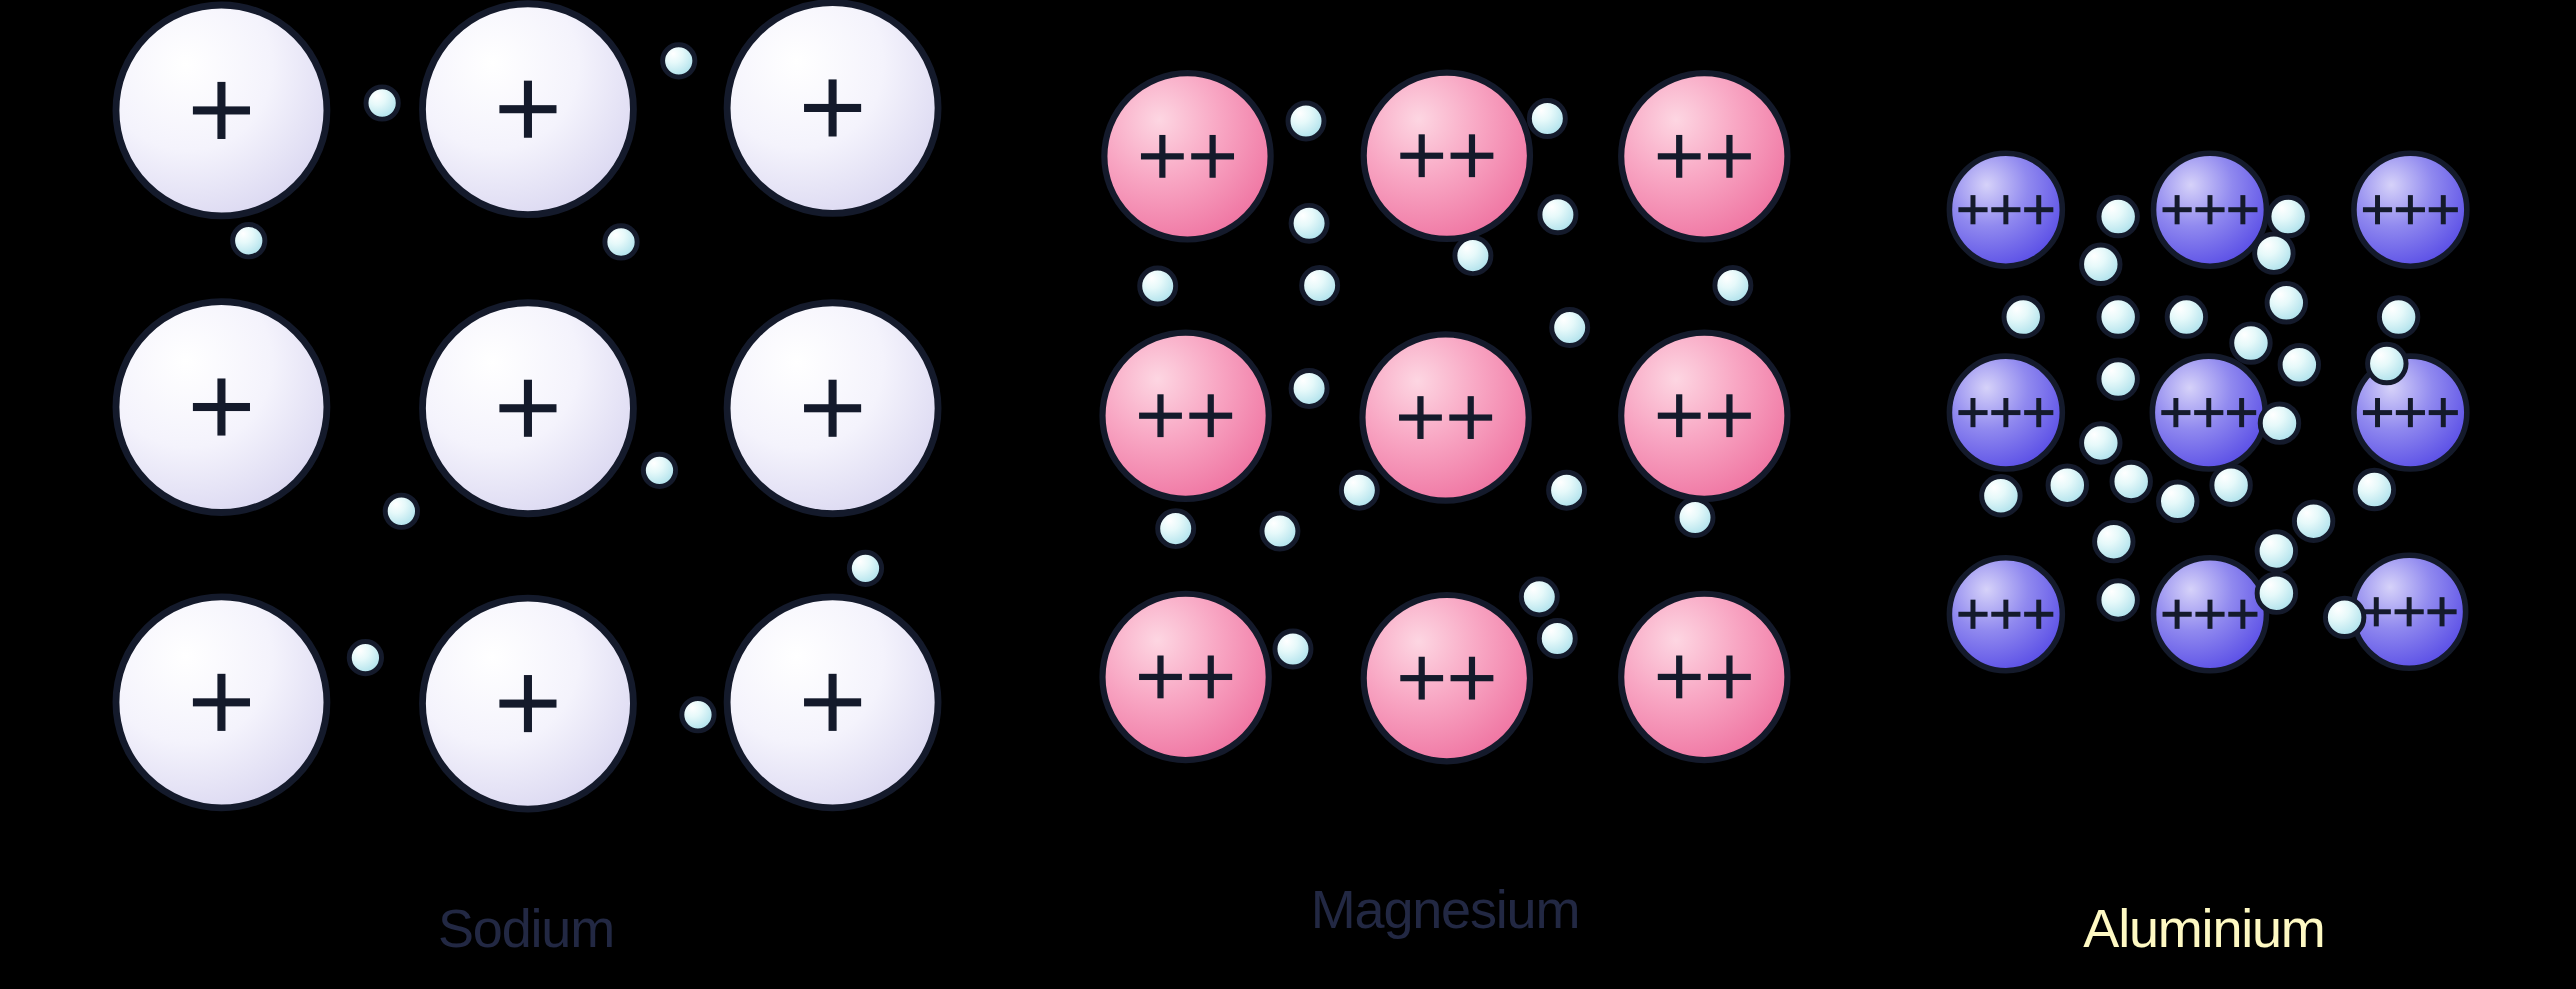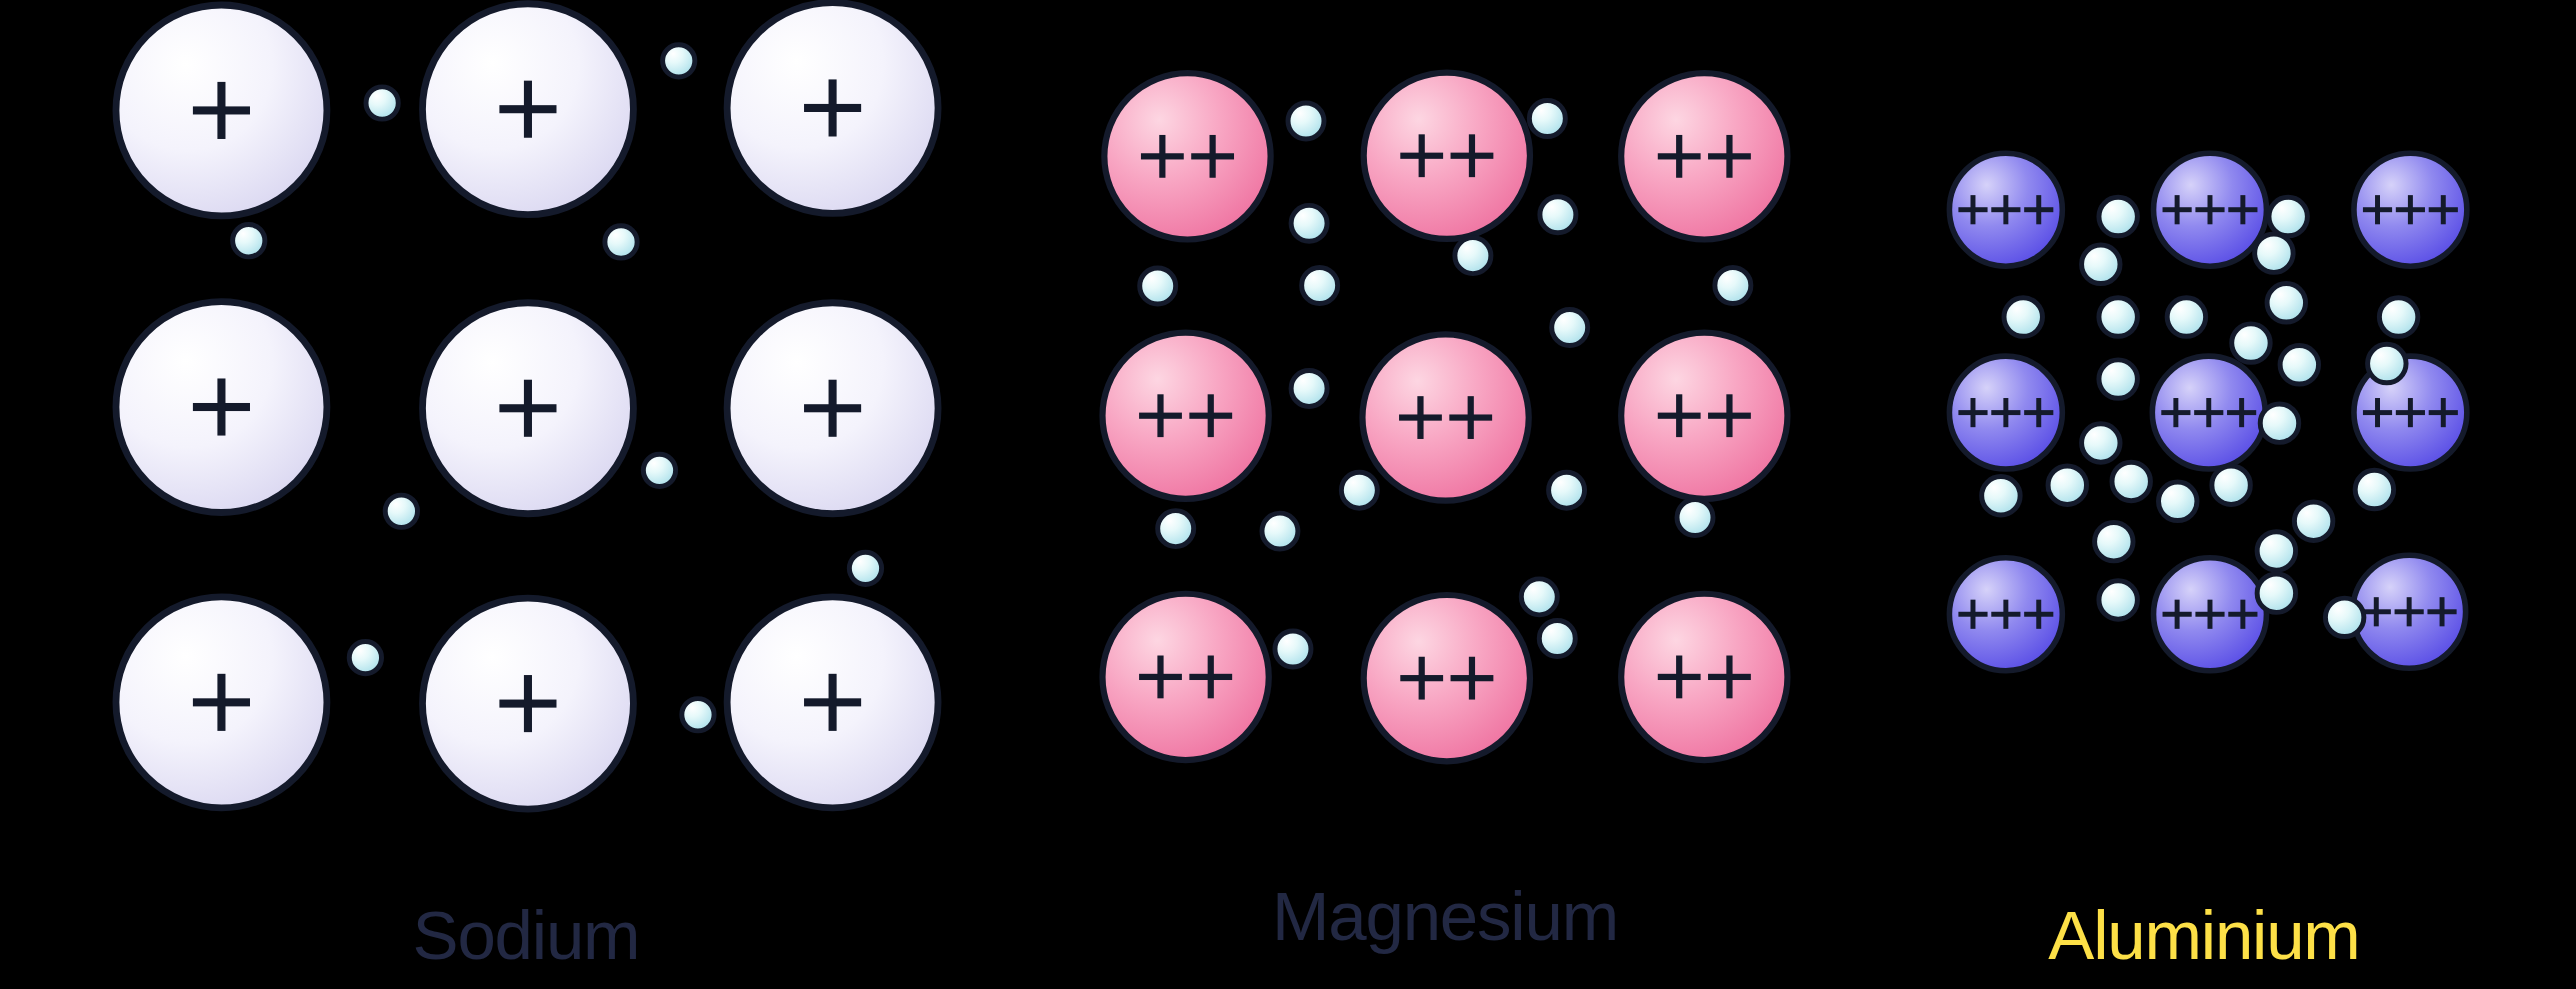--- a/index.html
+++ b/index.html
@@ -9,21 +9,21 @@
     height: 989px;
     background: #000000;
     overflow: hidden;
     font-family: "Liberation Sans", sans-serif;
   }
   .stage svg { position: absolute; left: 0; top: 0; width: 2576px; height: 989px; display: block; }
   .metal-label {
     position: absolute;
     transform: translateX(-50%);
     font-family: "Liberation Sans", sans-serif;
-    font-size: 69px;
+    font-size: 54px;
     letter-spacing: -1.2px;
     line-height: 1;
     white-space: nowrap;
     font-weight: 400;
   }
 </style>
 </head>
 <body>
 
 <div class="stage" style="background: rgb(0, 0, 0);">
@@ -295,15 +295,15 @@
         <circle cx="3728" cy="840" r="31" fill="url(#grad-electron)" stroke="#141a2b" stroke-width="8"></circle>
         <circle cx="3406" cy="873" r="31" fill="url(#grad-electron)" stroke="#141a2b" stroke-width="8"></circle>
         <circle cx="3668" cy="888" r="31" fill="url(#grad-electron)" stroke="#141a2b" stroke-width="8"></circle>
         <circle cx="3413" cy="967" r="31" fill="url(#grad-electron)" stroke="#141a2b" stroke-width="8"></circle>
         <circle cx="3668" cy="956" r="31" fill="url(#grad-electron)" stroke="#141a2b" stroke-width="8"></circle>
         <circle cx="3778" cy="995" r="31" fill="url(#grad-electron)" stroke="#141a2b" stroke-width="8"></circle>
       </g>
     </svg>
   <div class="metal-label" style="left: 526px; top: 901px; color: rgb(34, 40, 67);">Sodium</div>
   <div class="metal-label" style="left: 1445px; top: 882px; color: rgb(34, 40, 67);">Magnesium</div>
-  <div class="metal-label" style="left: 2204px; top: 901px; color: #fde047;">Aluminium</div>
+  <div class="metal-label" style="left: 2204px; top: 901px; color: #fef9c3;">Aluminium</div>
 </div>
 
 
 </body></html>

